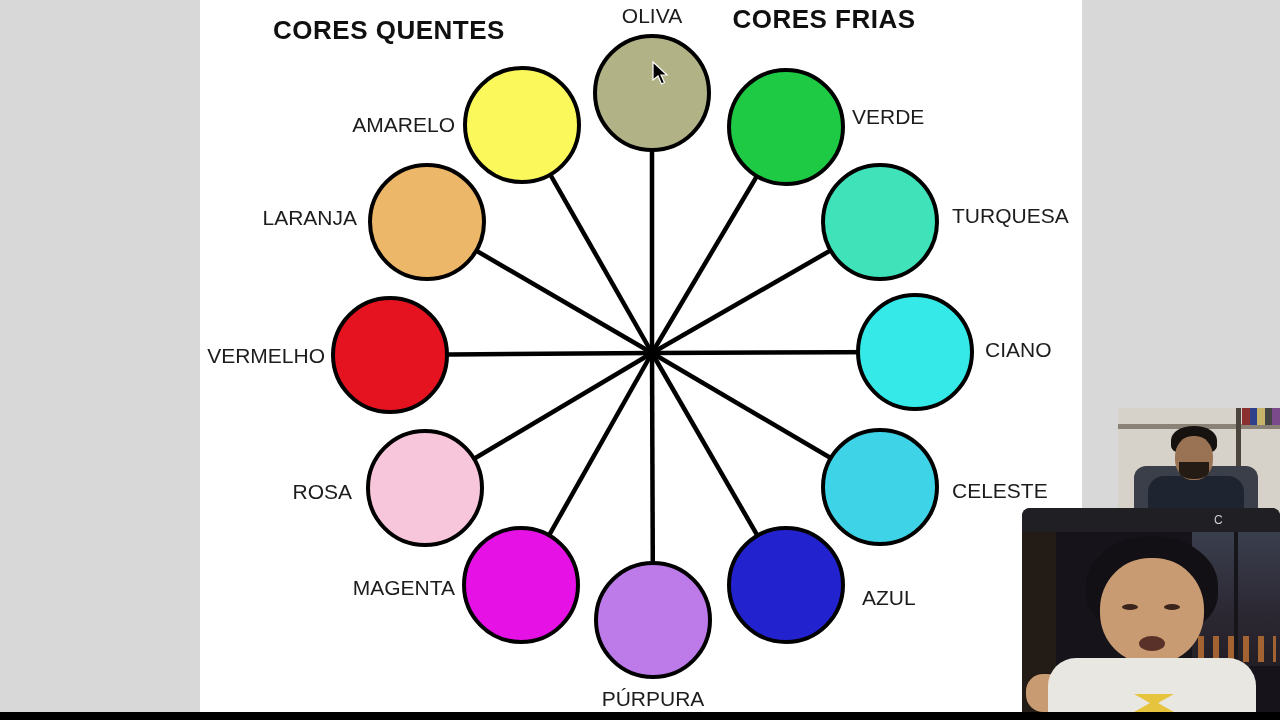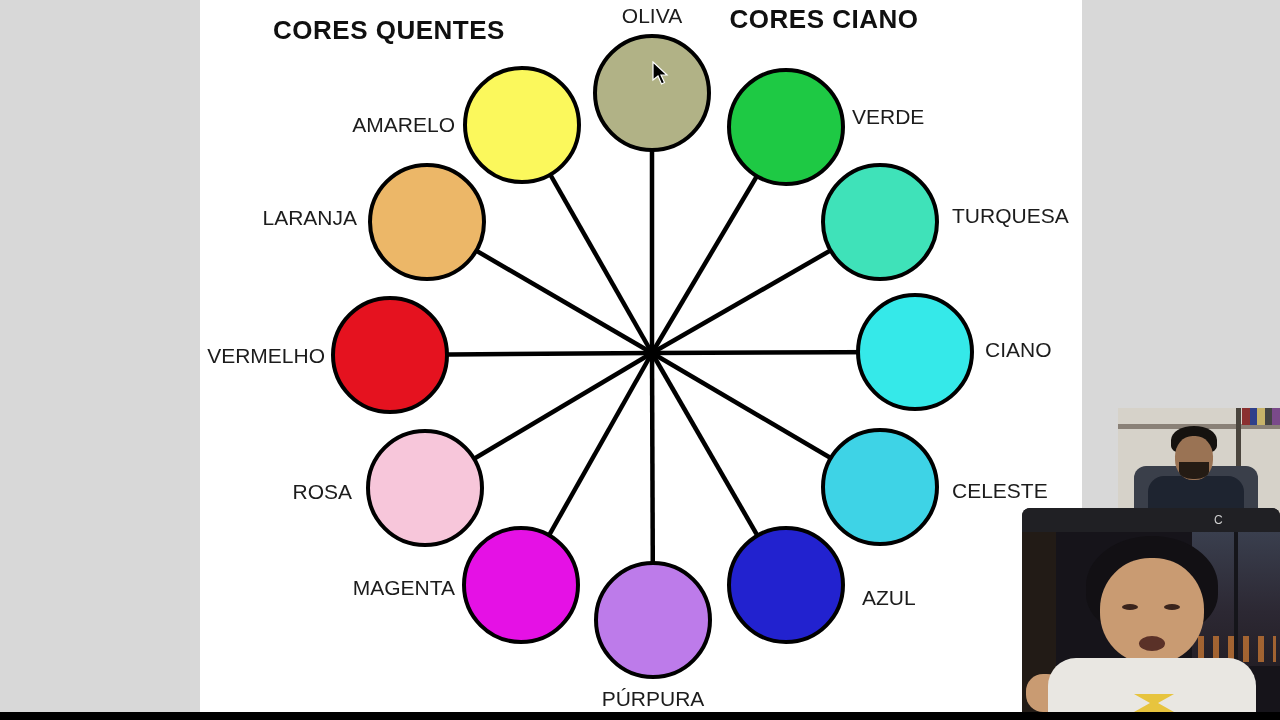--- a/index.html
+++ b/index.html
@@ -88,21 +88,21 @@
       <text x="352" y="499" text-anchor="end" class="node-label">ROSA</text>
       <circle cx="390" cy="355" r="57" fill="#e5121f" stroke="#000000" stroke-width="4"></circle>
       <text x="325" y="363" text-anchor="end" class="node-label">VERMELHO</text>
       <circle cx="427" cy="222" r="57" fill="#ecb768" stroke="#000000" stroke-width="4"></circle>
       <text x="357" y="225" text-anchor="end" class="node-label">LARANJA</text>
       <circle cx="522" cy="125" r="57" fill="#fbf85c" stroke="#000000" stroke-width="4"></circle>
       <text x="455" y="132" text-anchor="end" class="node-label">AMARELO</text>
     </svg>
 
   <div class="title title-left">CORES QUENTES</div>
-  <div class="title title-right">CORES CIANO</div>
+  <div class="title title-right">CORES FRIAS</div>
 
   <div class="webcam-top">
     <span class="wt-shelfline"></span>
     <span class="wt-divider"></span>
     <span class="wt-books">
       <span></span>
         <span></span>
         <span></span>
         <span></span>
         <span></span>

